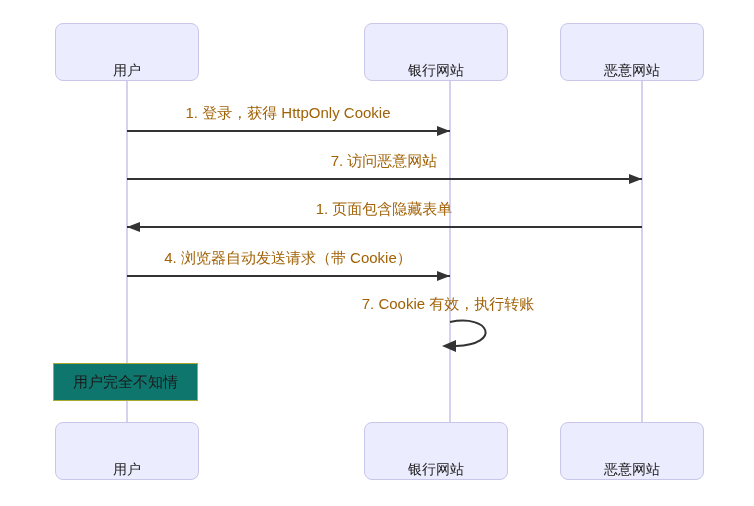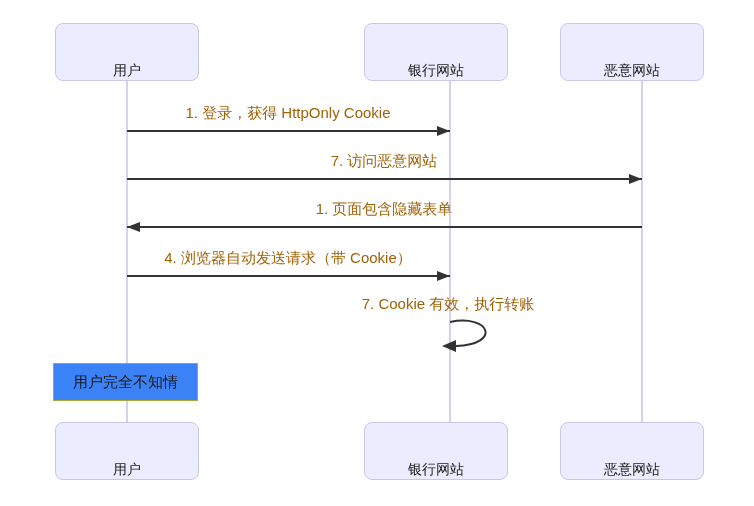--- a/index.html
+++ b/index.html
@@ -91,21 +91,21 @@
     width: 130px;
     height: 44px;
   }
   
   .note {
     position: absolute;
     left: 53px;
     top: 363px;
     width: 143px;
     height: 36px;
-    background: #3b82f6;
+    background: #0f766e;
     border: 1px solid #aaaa33;
     display: flex;
     align-items: center;
     justify-content: center;
     font-size: 15px;
     color: #1a1a1a;
     box-sizing: content-box;
   }
 </style>
 </head>

